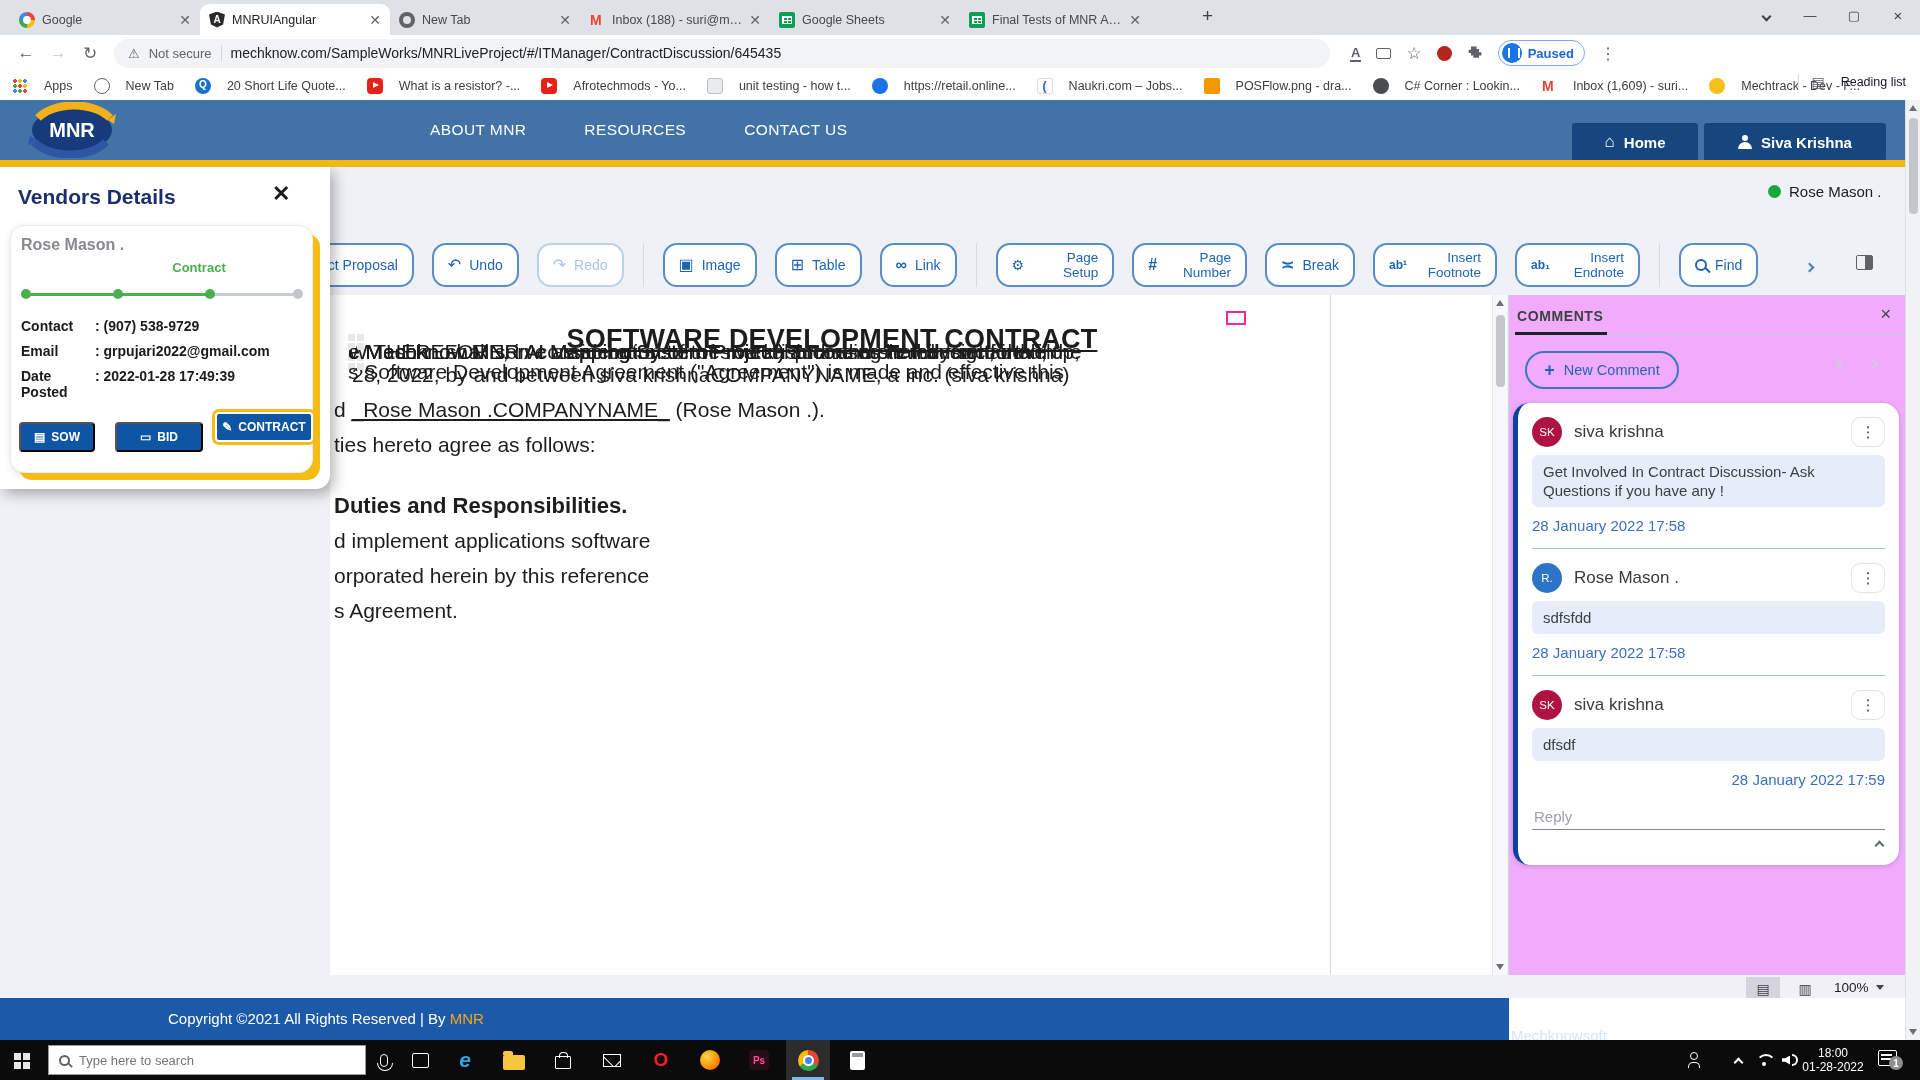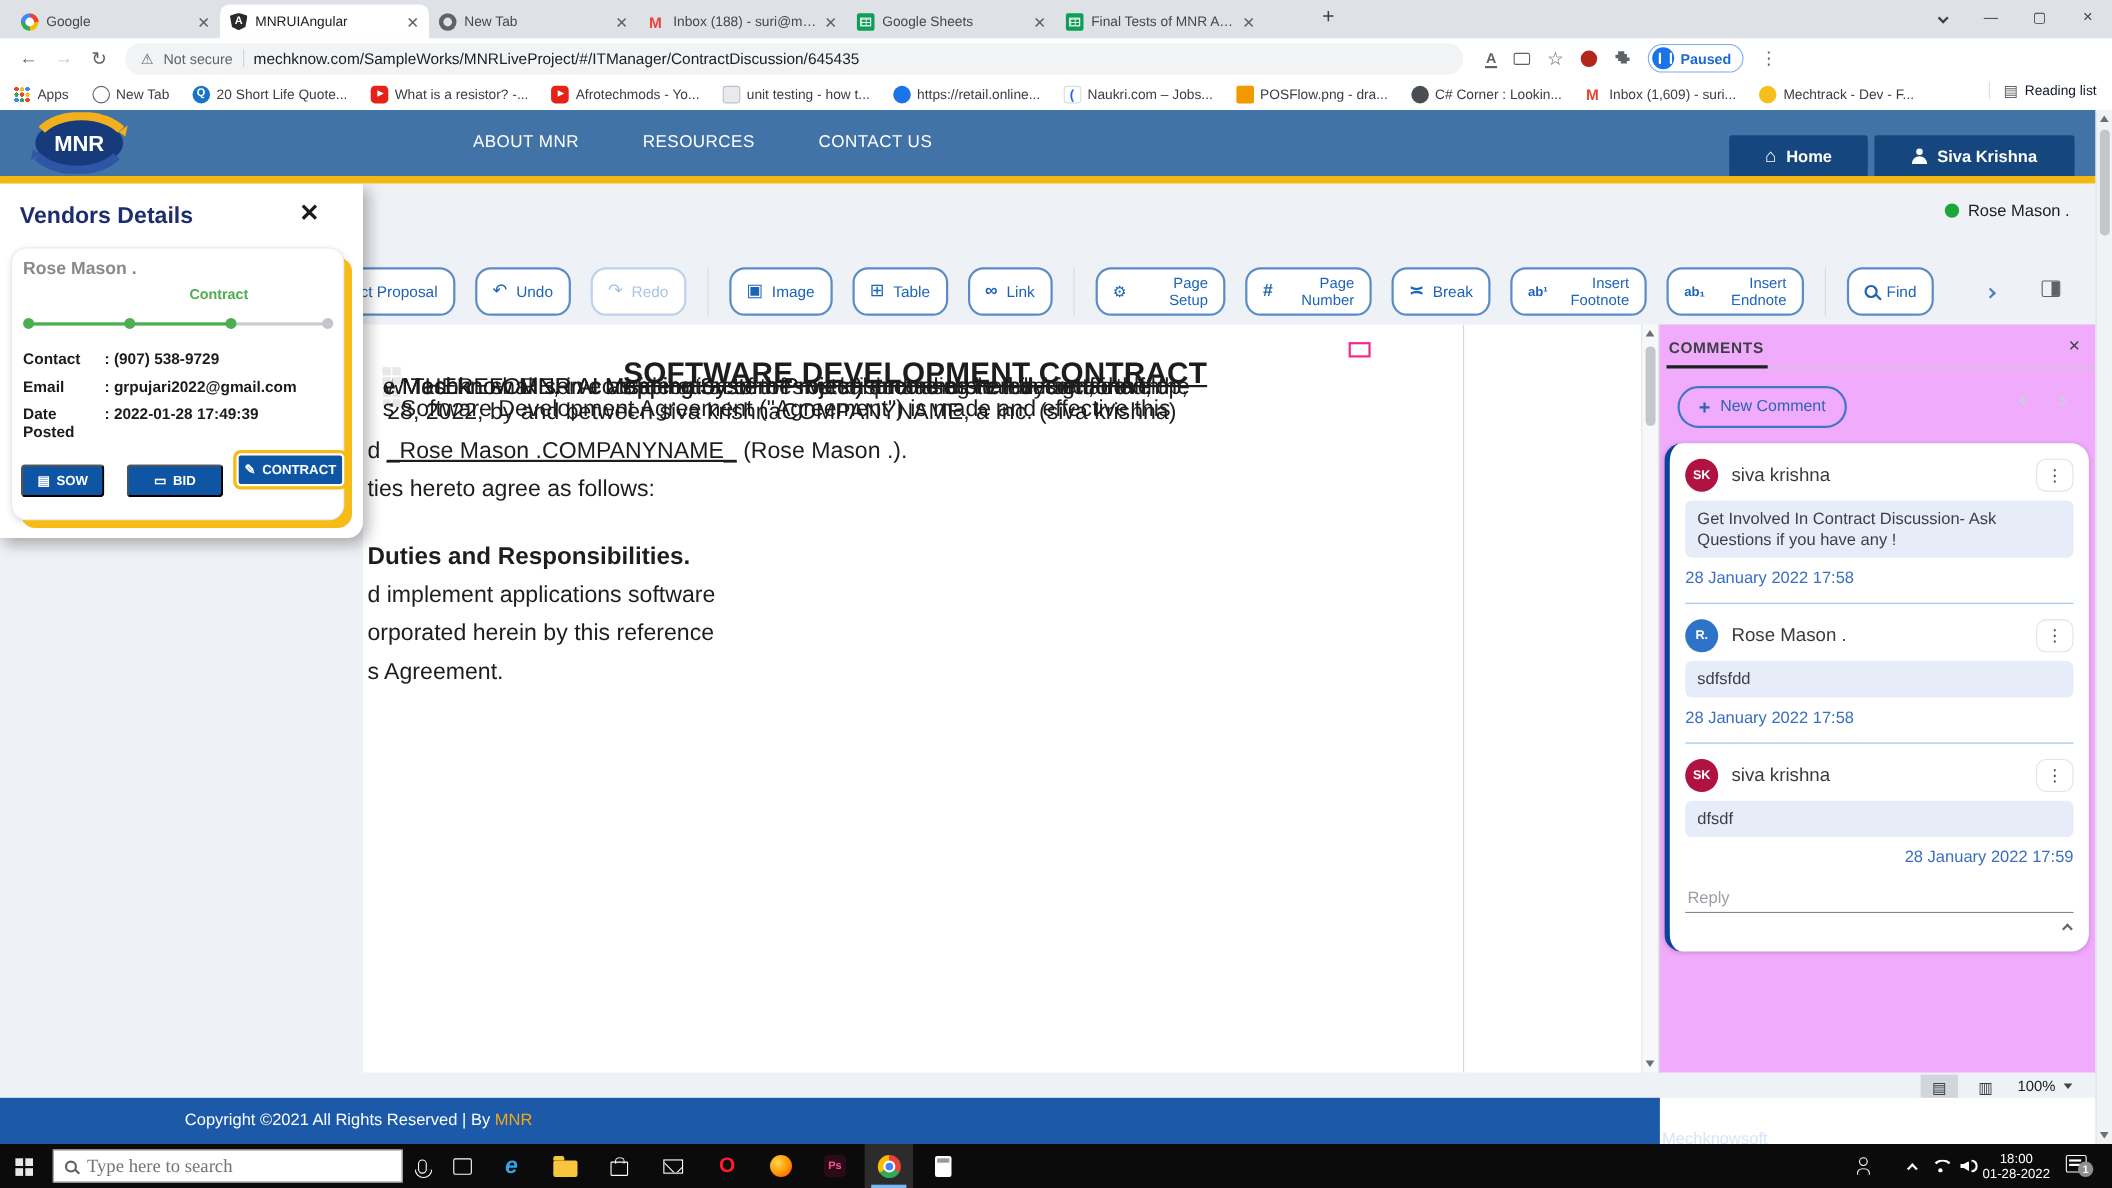--- a/index.html
+++ b/index.html
@@ -45,21 +45,21 @@
   .ic-send{width:15px;height:11px;border:1.5px solid #5f6368;border-radius:2px}
   .ic-star{font-size:17px}
   .ic-ext-red{width:15px;height:15px;border-radius:50%;background:#b3261e}
   .paused-pill{height:26px;border:1.5px solid #7baaf7;border-radius:14px;display:flex;align-items:center;gap:6px;padding:2px 10px 2px 3px}
   .paused-pill .pp-ic{width:20px;height:20px;border-radius:50%;background:#1a73e8;position:relative}
   .paused-pill .pp-ic::after{content:"";position:absolute;left:6px;top:5px;width:3px;height:10px;border-left:2.5px solid #fff;border-right:2.5px solid #fff;width:8px}
   .paused-pill .pp-t{font-size:13px;color:#1a67d2;font-weight:bold}
   .ic-kebab{font-size:16px;letter-spacing:0}
 
   .bookmarksrow{position:absolute;left:0;top:71px;width:1920px;height:29px;background:#fff;display:flex;align-items:center;gap:21px;padding:0 12px;font-size:12.5px;color:#3c4043}
-  .bm{display:flex;align-items:center;gap:6px;white-space:nowrap}
+  .bm{display:flex;align-items:center;gap:16px;white-space:nowrap}
   .bi{width:16px;height:16px;flex:none;border-radius:3px;position:relative;display:inline-block}
   .bi-apps{background:
      radial-gradient(circle 2px at 3px 3px,#ea4335 97%,transparent),radial-gradient(circle 2px at 8px 3px,#fbbc05 97%,transparent),radial-gradient(circle 2px at 13px 3px,#4285f4 97%,transparent),
      radial-gradient(circle 2px at 3px 8px,#34a853 97%,transparent),radial-gradient(circle 2px at 8px 8px,#ea4335 97%,transparent),radial-gradient(circle 2px at 13px 8px,#fbbc05 97%,transparent),
      radial-gradient(circle 2px at 3px 13px,#4285f4 97%,transparent),radial-gradient(circle 2px at 8px 13px,#34a853 97%,transparent),radial-gradient(circle 2px at 13px 13px,#ea4335 97%,transparent)}
   .bi-globe{border-radius:50%;border:1.5px solid #5f6368}
   .bi-globe2{border-radius:50%;background:#4a4d51}
   .bi-quote{border-radius:50%;background:#1a73c8}
   .bi-quote::after{content:"Q";position:absolute;left:4px;top:1.5px;color:#fff;font-size:10px;font-weight:bold}
   .bi-youtube{background:#e62117;border-radius:4px}
@@ -133,21 +133,21 @@
   .cm-header{position:relative;height:40px;border-bottom:1px solid #c8cdd5}
   .cm-title{position:absolute;left:8px;top:13px;font-size:14px;font-weight:bold;color:#3c4043;letter-spacing:.6px}
   .cm-underline{position:absolute;left:6px;bottom:-1px;width:92px;height:3px;background:#202124}
   .cm-close{position:absolute;right:14px;top:9px;font-size:18px;color:#3c4043}
   .new-comment{position:absolute;left:16px;top:56px;width:154px;height:38px;border:2px solid #3d77c4;border-radius:19px;color:#2c63b5;display:flex;align-items:center;justify-content:center;gap:9px;font-size:14.5px;background:transparent}
   .new-comment .plus{font-size:18px;font-weight:bold}
   .cm-arrows{position:absolute;right:28px;top:66px;display:flex;gap:26px;color:#c8d0da}
   .thread{position:absolute;left:4px;top:108px;width:386px;height:462px;background:#fff;border-radius:16px;border-left:5px solid #0c419c;box-shadow:0 1px 5px rgba(0,0,0,.18);padding:14px 14px 10px;overflow:hidden}
   .comment + .comment{border-top:1px solid #9fc2e8;margin-top:14px;padding-top:14px}
   .c-head{display:flex;align-items:center;gap:12px}
-  .avatar{width:30px;height:30px;border-radius:50%;color:#fff;font-size:11.5px;font-weight:bold;display:flex;align-items:center;justify-content:center;flex:none}
+  .avatar{width:30px;height:30px;border-radius:50%;color:#fff;font-size:11.5px;font-weight:normal;display:flex;align-items:center;justify-content:center;flex:none}
   .c-name{font-size:17px;color:#3a3a3a;flex:1}
   .kebab{width:34px;height:30px;border:1px solid #e0e3e8;border-radius:9px;background:#fff;color:#3c4043;font-size:15px}
   .c-bubble{margin-top:8px;background:#e7edf8;border-radius:6px;padding:7px 11px;font-size:15px;color:#3a4049;line-height:19px}
   .c-time{margin-top:10px;font-size:15px;color:#3a6fc0}
   .c-time.right{text-align:right}
   .reply-row{margin-top:16px}
   .reply{width:100%;border:none;border-bottom:1.5px solid #83888e;background:transparent;font-size:15px;padding:4px 2px;color:#333;outline:none;font-family:"Liberation Sans",sans-serif}
   .reply::placeholder{color:#9aa0a6}
   .collapse{position:absolute;right:16px;bottom:12px;color:#5d6670}
 
@@ -162,21 +162,21 @@
   .f-left{position:absolute;left:168px;top:12px}
   .f-left .brand{color:#f2a71b}
   .f-right{position:absolute;left:1511px;top:12px}
   .f-right .brand2{color:#d6e5f8}
 
   .taskbar{position:absolute;left:0;top:1040px;width:1920px;height:40px;background:#0b0b0b;color:#fff}
   .start{position:absolute;left:14px;top:13px;width:7px;height:7px;background:#e8e8e8;box-shadow:9px 0 #e8e8e8,0 9px #e8e8e8,9px 9px #e8e8e8}
   .tsearch{position:absolute;left:48px;top:5px;width:318px;height:30px;background:#fff;border:1px solid #9a9a9a;display:flex;align-items:center;gap:9px;padding:0 10px}
   .mag{width:11px;height:11px;border:2px solid #5f6368;border-radius:50%;position:relative;flex:none}
   .mag::after{content:"";position:absolute;width:6px;height:2px;background:#5f6368;transform:rotate(45deg);right:-5px;bottom:-2px}
-  .tsearch input{border:none;outline:none;flex:1;font-size:17px;color:#000000;font-family:Liberation Serif, serif}
+  .tsearch input{border:none;outline:none;flex:1;font-size:13px;color:#000000;font-family:Liberation Sans, sans-serif}
   .tsearch input::placeholder{color:#757575}
   .tb-ic{position:absolute;top:8px;width:24px;height:24px;display:flex;align-items:center;justify-content:center}
   .mic{width:8px;height:13px;border:1.5px solid #fff;border-radius:4px;position:relative}
   .mic::after{content:"";position:absolute;left:-4px;bottom:-5px;width:14px;height:7px;border:1.5px solid #fff;border-top:none;border-radius:0 0 8px 8px}
   .taskview{width:17px;height:15px;border:1.5px solid #fff;border-radius:2px}
   .edge-e{font-size:21px;font-weight:bold;color:#35a3e8;font-style:italic}
   .folder{width:22px;height:15px;background:#f8c63d;border-radius:2px;position:relative;margin-top:4px}
   .folder::before{content:"";position:absolute;left:0;top:-4px;width:10px;height:4px;background:#f8c63d;border-radius:2px 2px 0 0}
   .storeic{width:16px;height:13px;border:1.5px solid #fff;border-radius:1px;position:relative;margin-top:4px}
   .storeic::before{content:"";position:absolute;left:3px;top:-5px;width:7px;height:5px;border:1.5px solid #fff;border-bottom:none;border-radius:4px 4px 0 0}

